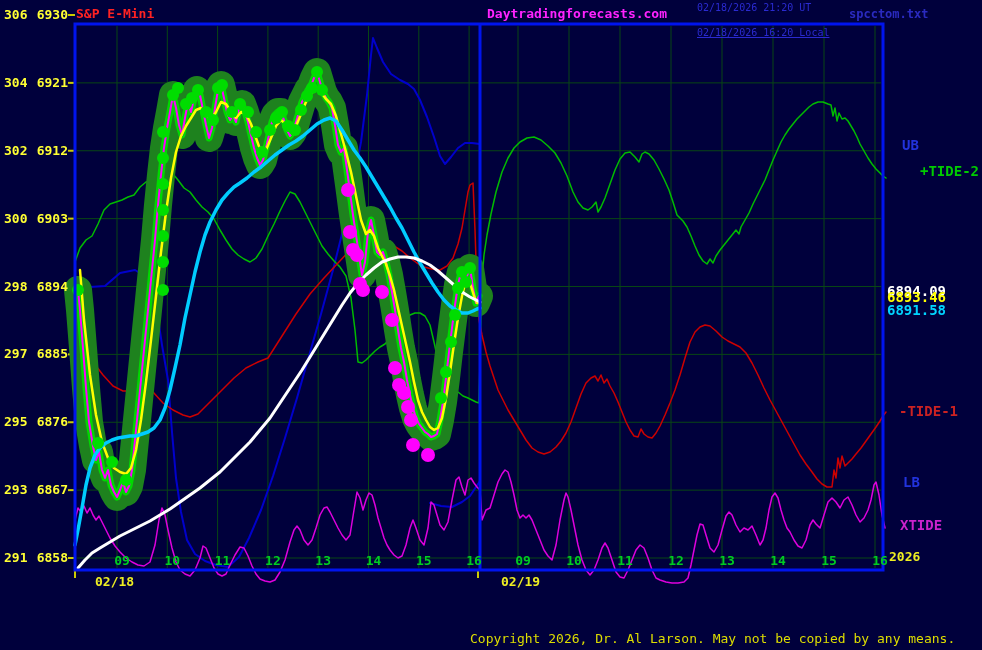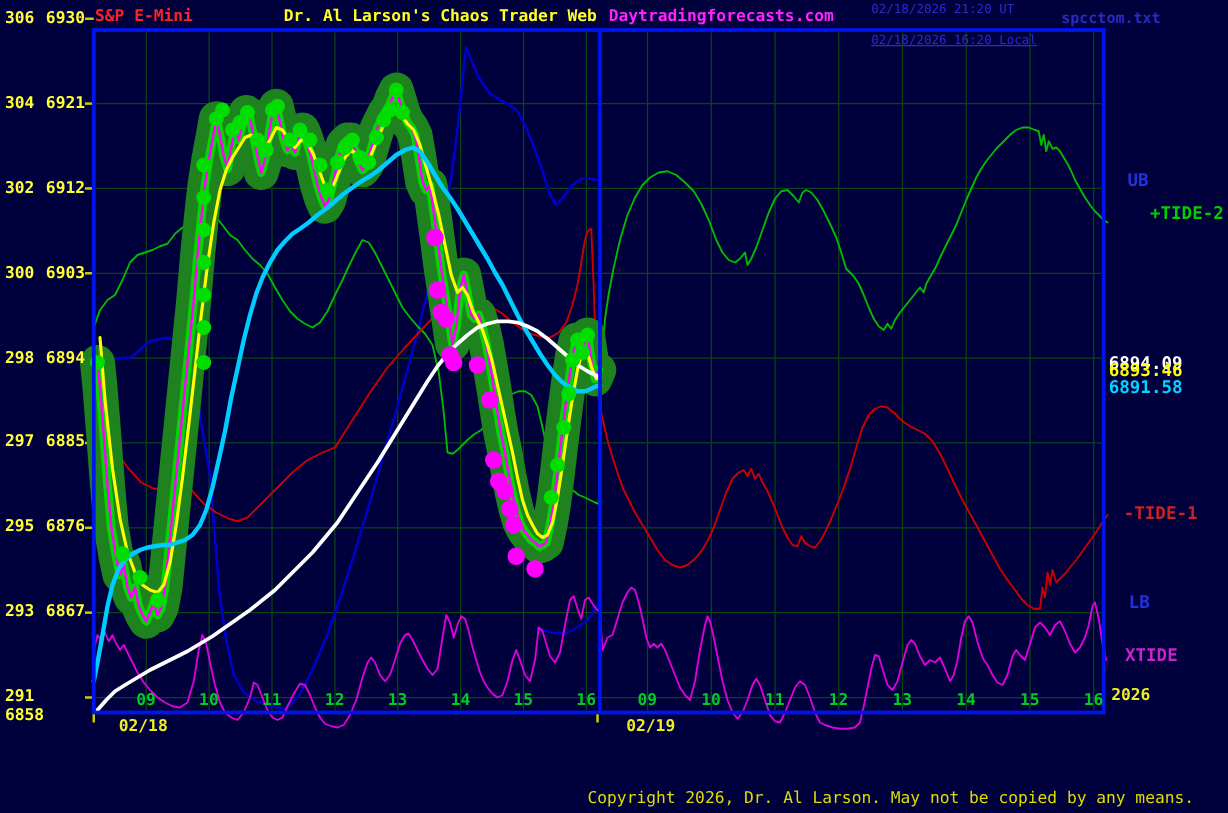--- a/index.html
+++ b/index.html
@@ -1,21 +1,21 @@
 <!DOCTYPE html>
 <html><head>
 <meta charset="utf-8">
 <style>
   html,body{margin:0;padding:0;background:#00003c;width:982px;height:650px;overflow:hidden;}
   #stage{position:relative;width:982px;height:650px;background:#00003c;
          font-family:"DejaVu Sans Mono",monospace;}
   #chart-svg{position:absolute;left:0;top:0;}
   .abs{position:absolute;white-space:nowrap;}
   .ytick{display:flex;justify-content:space-between;width:64px;font-size:13px;font-weight:bold;}
-  .hour{width:26px;text-align:left;font-size:13px;font-weight:bold;}
+  .hour{width:26px;text-align:center;font-size:13px;font-weight:bold;}
   .hdr{font-size:13px;font-weight:bold;}
   .stamp{font-size:10px;font-weight:normal;line-height:11px;}
   .rlab{font-size:14px;font-weight:bold;}
   .date{font-size:13px;font-weight:bold;}
 </style>
 </head>
 <body>
 
 <div id="stage">
 
@@ -122,21 +122,20 @@
       <circle cx="404" cy="393" r="7" fill="#ff00ff"></circle>
       <circle cx="408" cy="407" r="7" fill="#ff00ff"></circle>
       <circle cx="411" cy="420" r="7" fill="#ff00ff"></circle>
       <circle cx="413" cy="445" r="7" fill="#ff00ff"></circle>
       <circle cx="428" cy="455" r="7" fill="#ff00ff"></circle>
       <rect x="75" y="24" width="808" height="546" fill="none" stroke="#0014ee" stroke-width="3"></rect>
       <line x1="480" y1="24" x2="480" y2="570" stroke="#0014ee" stroke-width="3"></line>
     </svg>
 
   <div class="abs hdr" style="left: 76px; top: 6px; color: rgb(255, 34, 34);">S&amp;P E-Mini</div>
-  <div class="abs hdr" style="left: 227px; top: 6px; color: rgb(255, 255, 34);">Dr. Al Larson's Chaos Trader Web</div>
   <div class="abs hdr" style="left: 487px; top: 6px; color: rgb(255, 34, 255);">Daytradingforecasts.com</div>
   <div class="abs stamp" style="left: 697px; top: 2px; color: rgb(42, 42, 208);">02/18/2026 21:20 UT</div>
   <div class="abs stamp" style="left: 697px; top: 27px; text-decoration: underline; color: rgb(42, 42, 208);">02/18/2026 16:20 Local</div>
   <div class="abs hdr" style="left: 849px; top: 7px; font-size: 12px; color: rgb(42, 42, 192);">spcctom.txt</div>
 
   <div class="abs date" style="left: 95px; top: 574px; color: rgb(238, 238, 34);">02/18</div>
   <div class="abs date" style="left: 501px; top: 574px; color: rgb(238, 238, 34);">02/19</div>
   <div class="abs date" style="left: 889px; top: 549px; color: rgb(238, 238, 34);">2026</div>
 
   <div class="abs" style="left: 470px; top: 631px; font-size: 13px; color: rgb(221, 221, 0);">Copyright 2026, Dr. Al Larson. May not be copied by any means.</div>
@@ -167,21 +166,21 @@
         <span>6885</span>
       </div>
       <div class="abs ytick" style="left: 4px; top: 414.252px; color: rgb(255, 255, 51);">
         <span>295</span>
         <span>6876</span>
       </div>
       <div class="abs ytick" style="left: 4px; top: 482.127px; color: rgb(255, 255, 51);">
         <span>293</span>
         <span>6867</span>
       </div>
-      <div class="abs ytick" style="left: 4px; top: 550.002px; color: rgb(255, 255, 51); flex-direction: column;">
+      <div class="abs ytick" style="left: 4px; top: 550.002px; color: rgb(255, 255, 51);">
         <span>291</span>
         <span>6858</span>
       </div>
       <div class="abs hour" style="left: 109px; top: 553px; color: rgb(0, 204, 34);">09</div>
       <div class="abs hour" style="left: 159.3px; top: 553px; color: rgb(0, 204, 34);">10</div>
       <div class="abs hour" style="left: 209.6px; top: 553px; color: rgb(0, 204, 34);">11</div>
       <div class="abs hour" style="left: 259.9px; top: 553px; color: rgb(0, 204, 34);">12</div>
       <div class="abs hour" style="left: 310.2px; top: 553px; color: rgb(0, 204, 34);">13</div>
       <div class="abs hour" style="left: 360.5px; top: 553px; color: rgb(0, 204, 34);">14</div>
       <div class="abs hour" style="left: 410.8px; top: 553px; color: rgb(0, 204, 34);">15</div>

